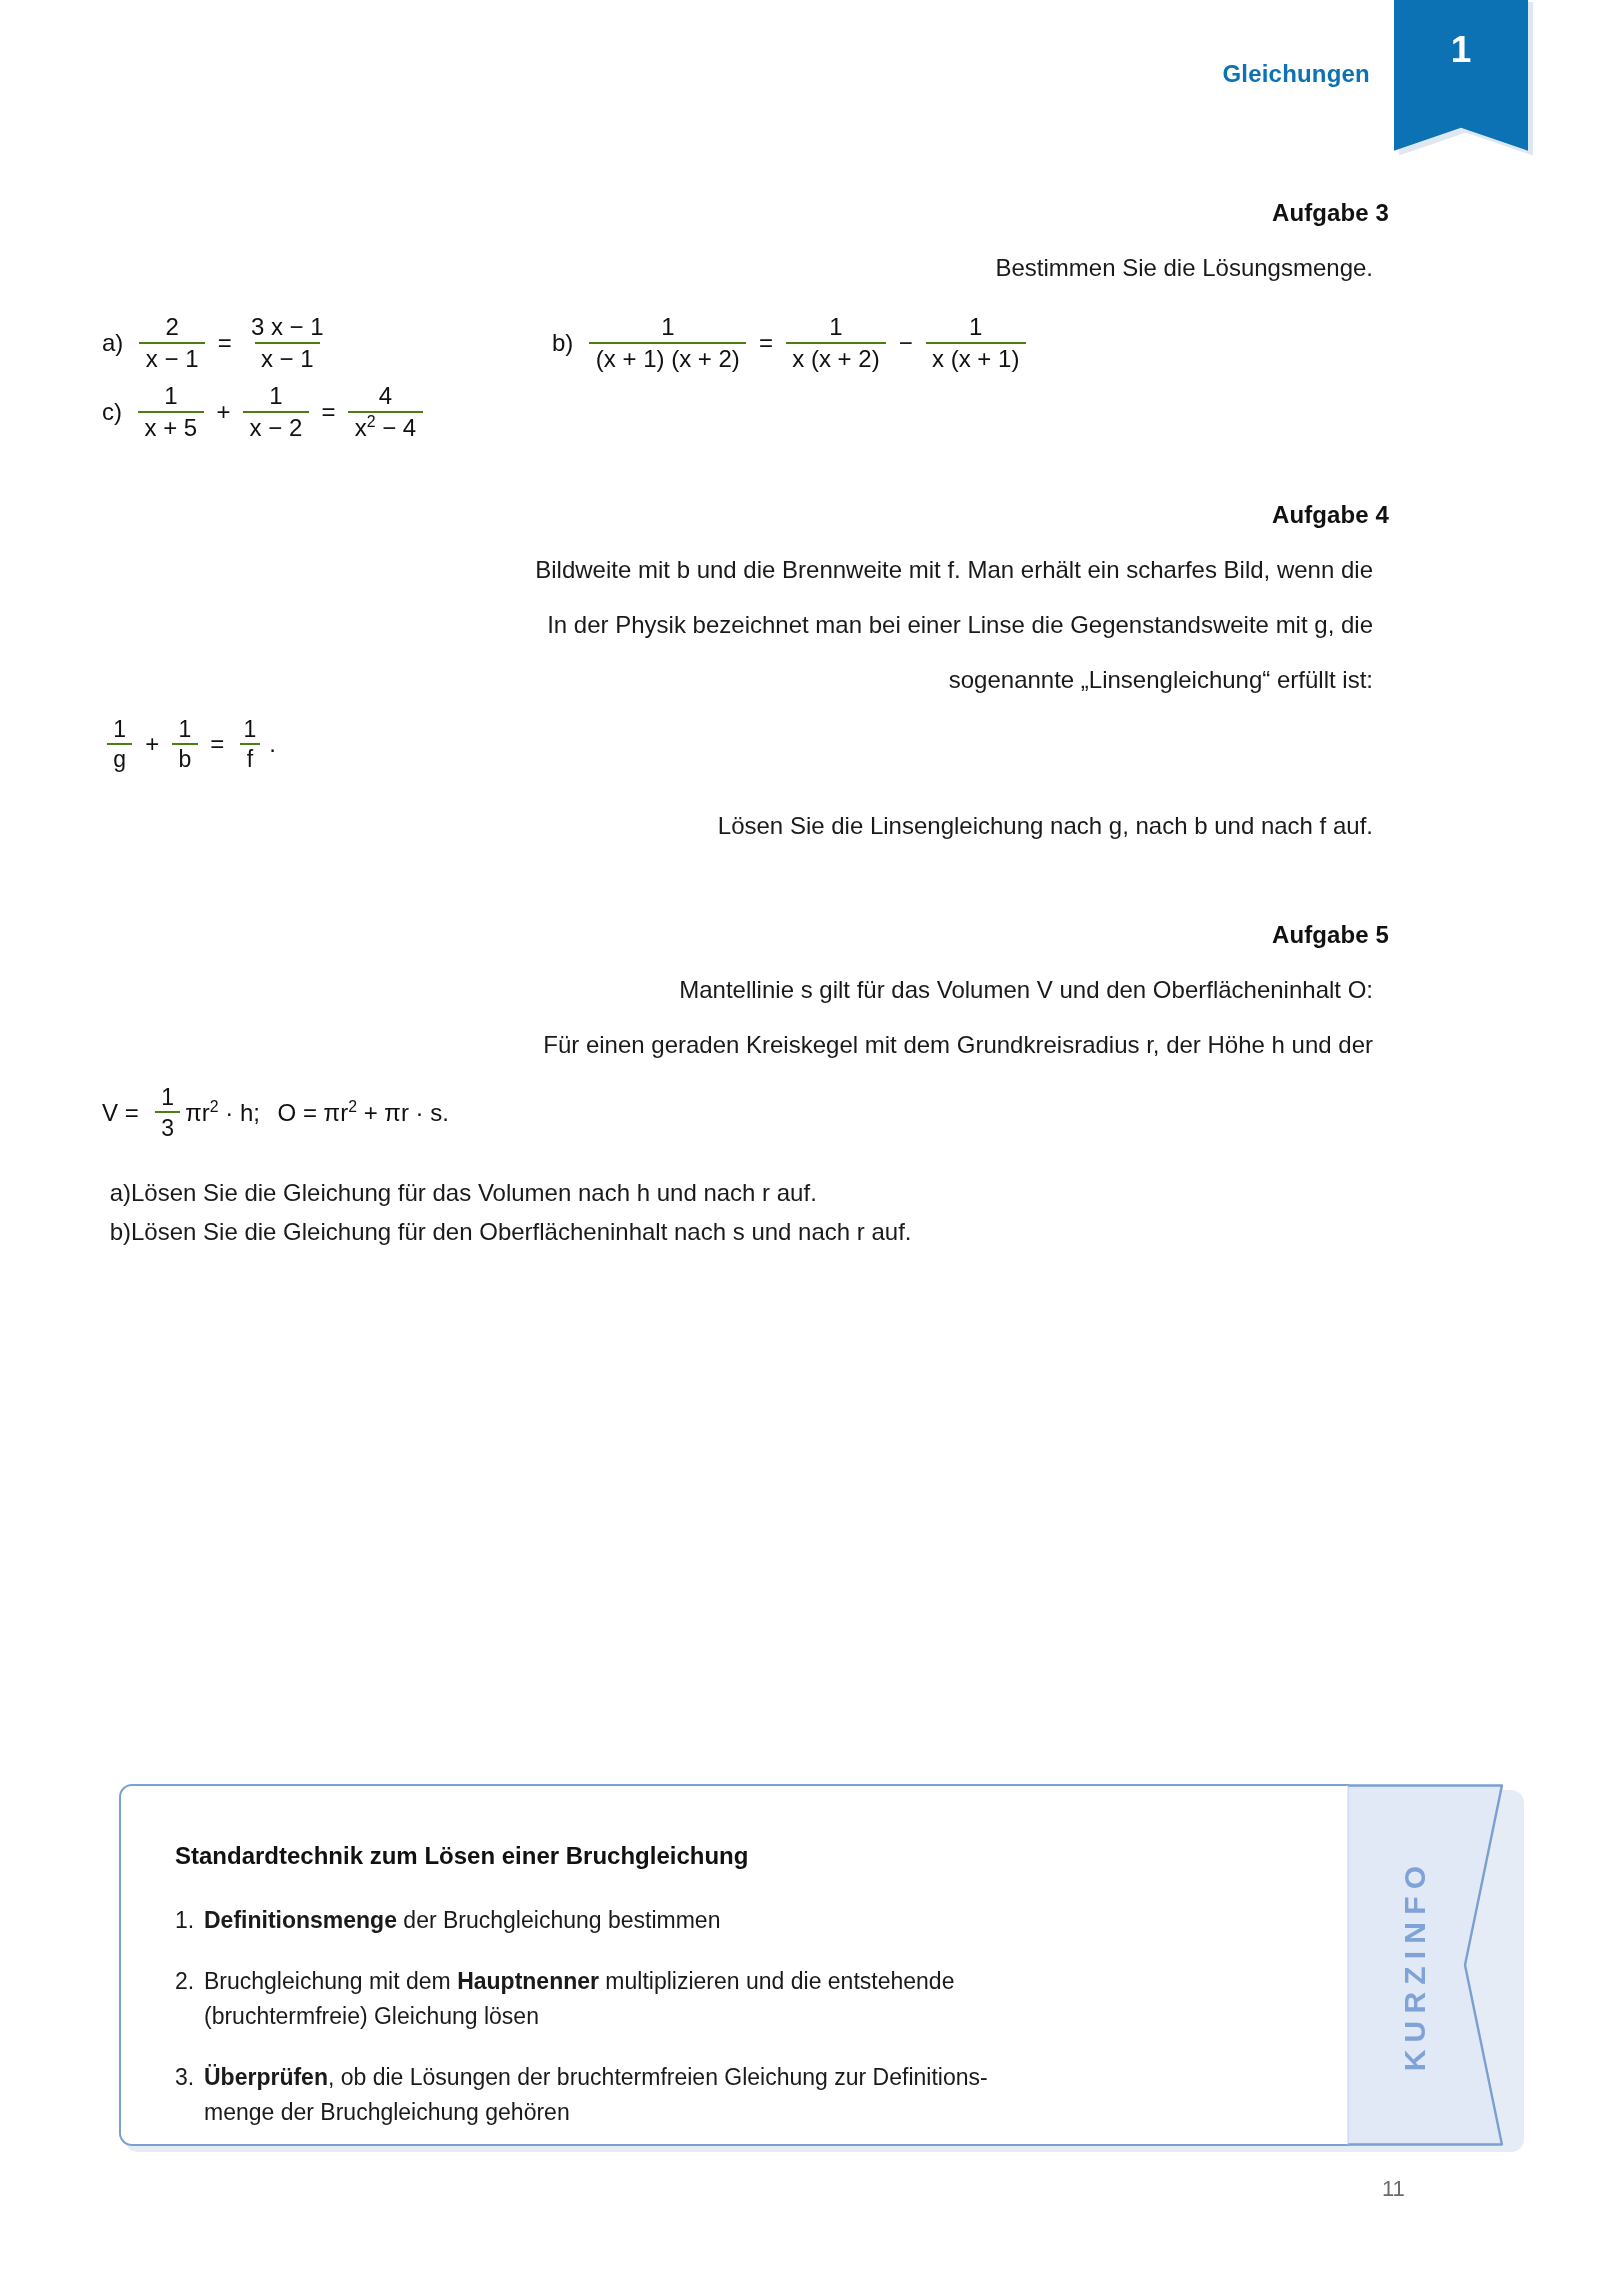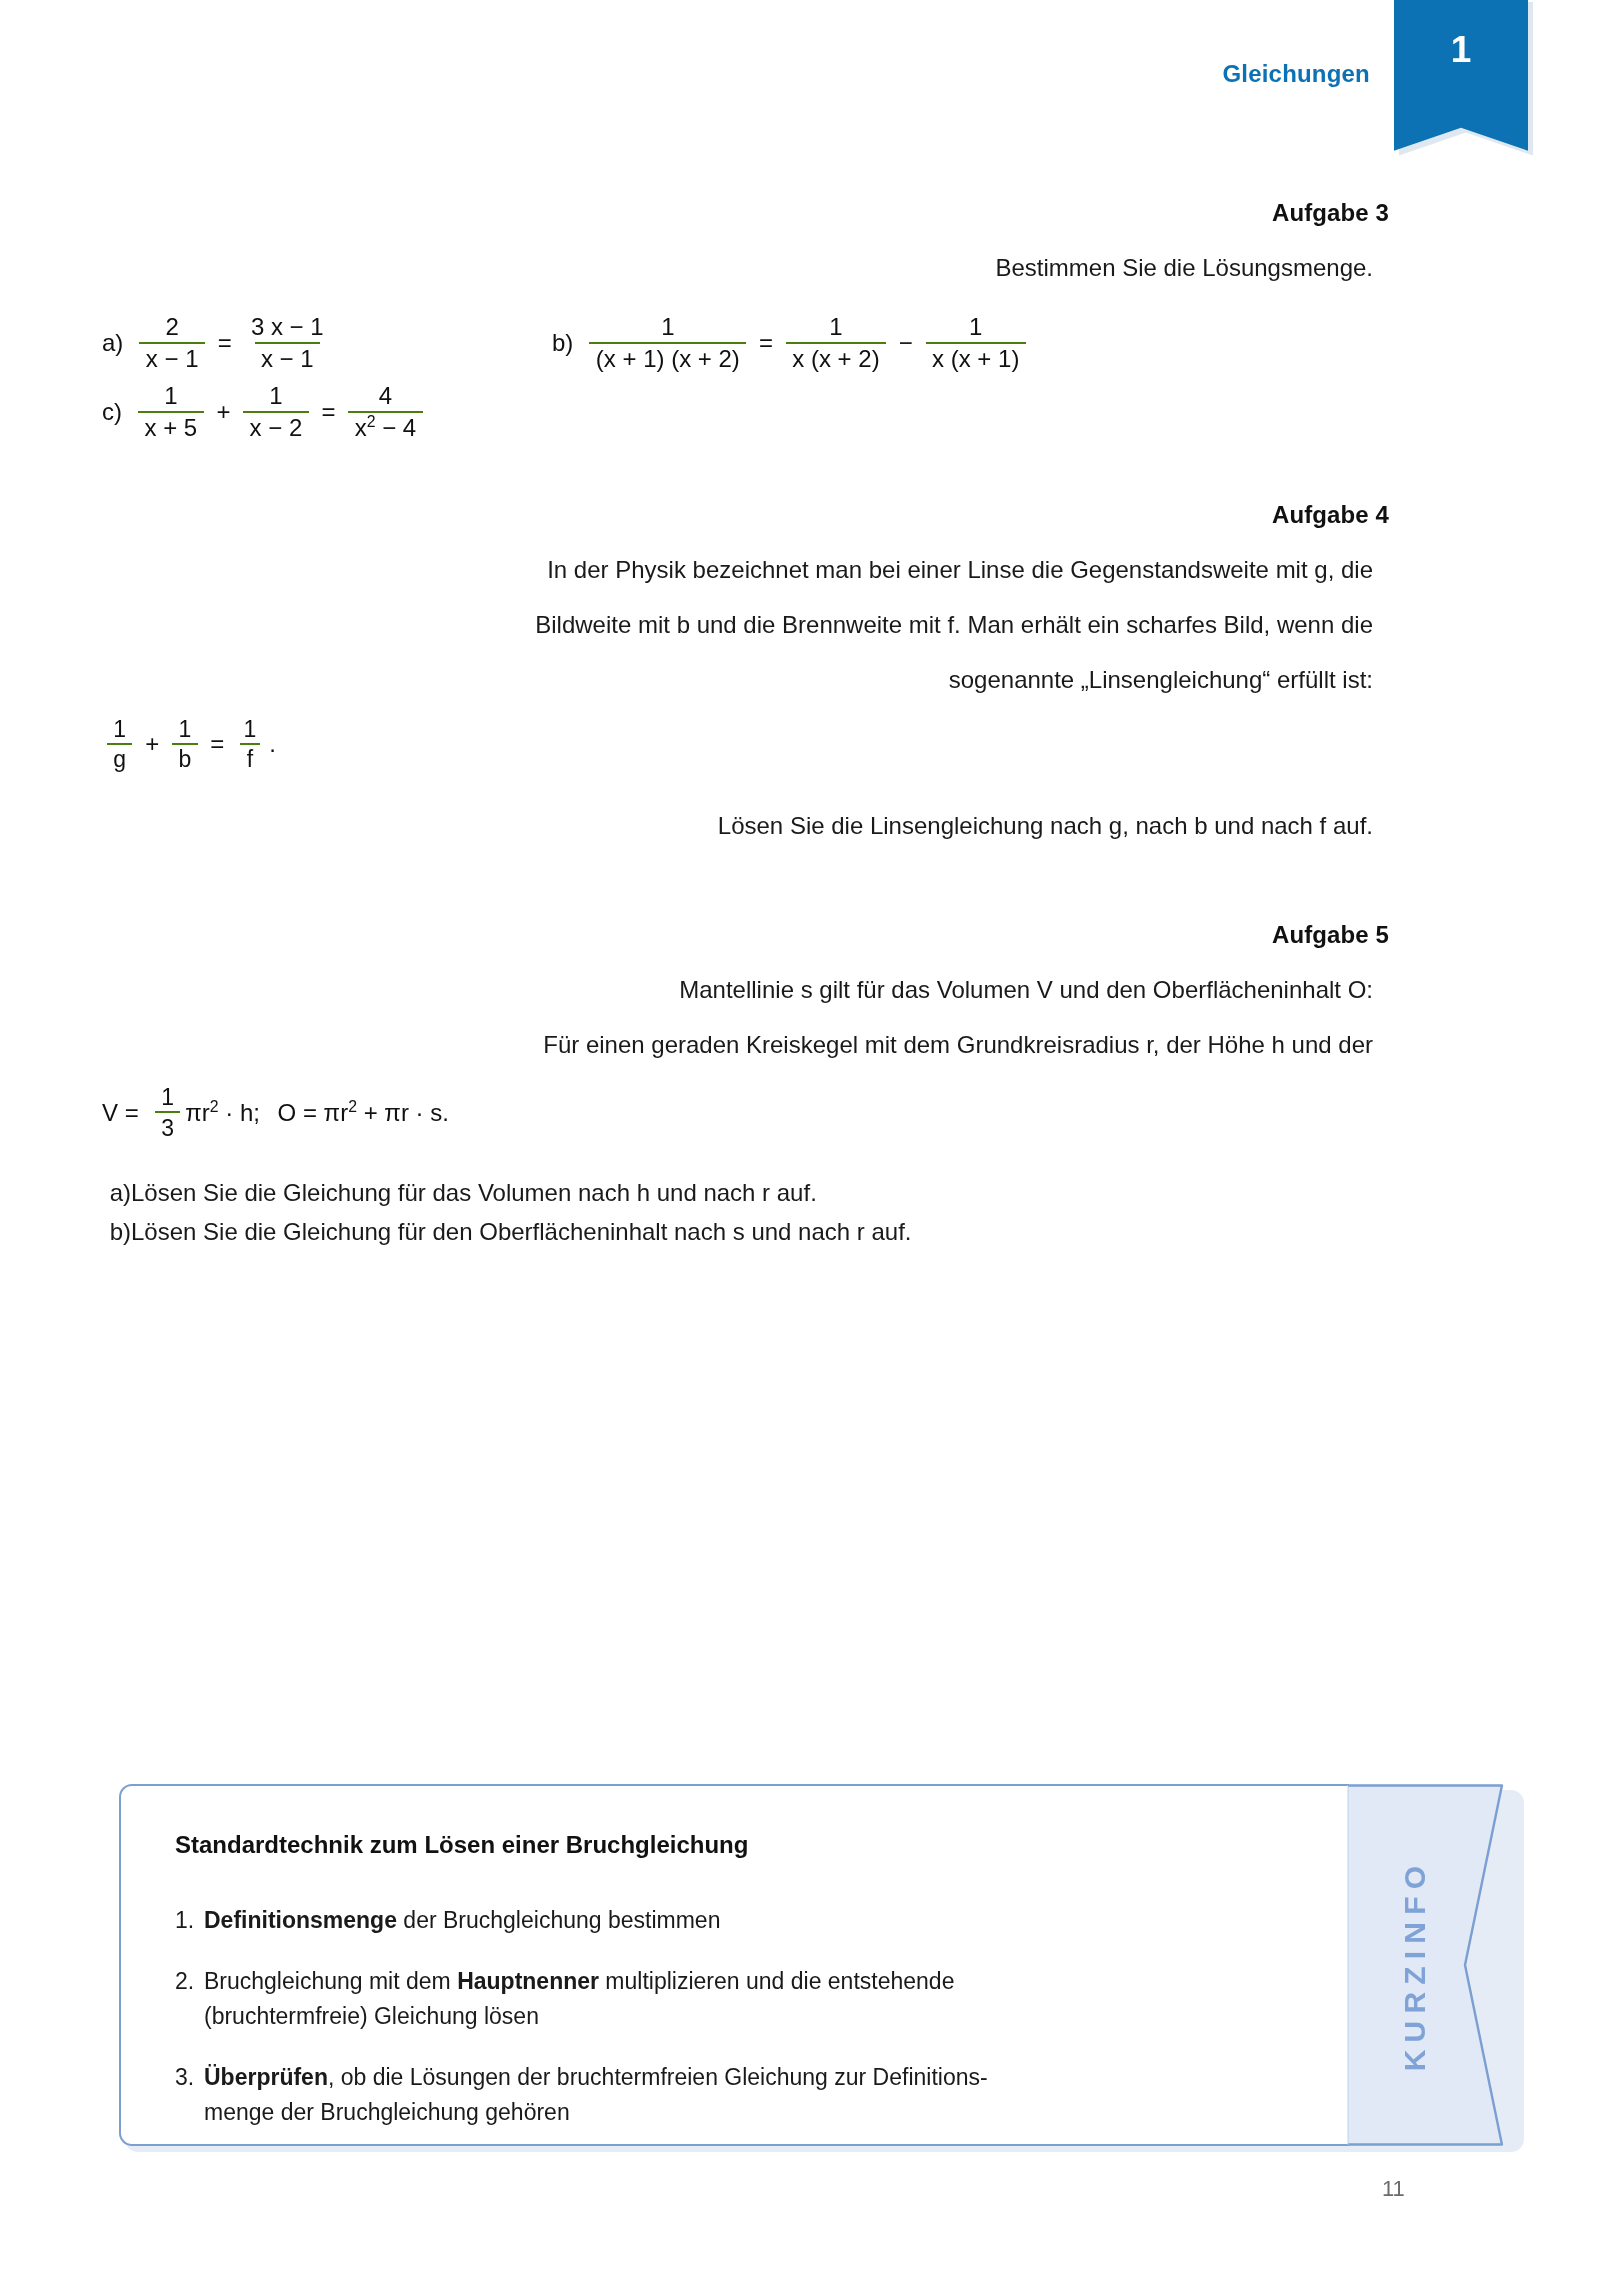--- a/index.html
+++ b/index.html
@@ -200,21 +200,21 @@
     transform: rotate(-90deg);
     font-size: 30px;
     font-weight: bold;
     letter-spacing: 7.2px;
     color: #7fa3d6;
     white-space: nowrap;
   }
   .kurzinfo-title {
     position: absolute;
     left: 56px;
-    top: 47px;
+    top: 58px;
     font-size: 24px;
     font-weight: bold;
     color: #111111;
   }
   .kurzinfo-steps {
     position: absolute;
     left: 56px;
     top: 119px;
     width: 1110px;
   }
@@ -305,22 +305,22 @@
     <span class="op">=</span>
     <span class="frac">
       <span class="num">4</span>
       <span class="den"><span>x</span><sup>2</sup><span> − 4</span></span>
     </span>
   </div>
 
   <div class="spacer-lg"></div>
 
   <div class="task-heading">Aufgabe 4</div>
+  <p class="body-text">Bildweite mit b und die Brennweite mit f. Man erhält ein scharfes Bild, wenn die</p>
   <p class="body-text">In der Physik bezeichnet man bei einer Linse die Gegenstandsweite mit g, die</p>
-  <p class="body-text">Bildweite mit b und die Brennweite mit f. Man erhält ein scharfes Bild, wenn die</p>
   <p class="body-text">sogenannte „Linsengleichung“ erfüllt ist:</p>
 
   <div class="math-row" style="margin-top:17.7px;">
     <span class="frac frac-small">
       <span class="num">1</span>
       <span class="den">g</span>
     </span>
     <span class="op">+</span>
     <span class="frac frac-small">
       <span class="num">1</span>

